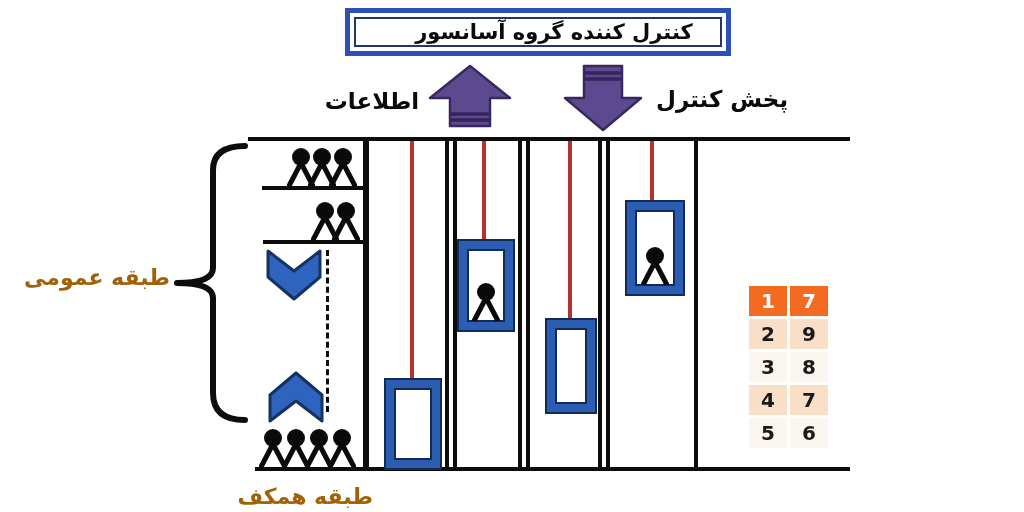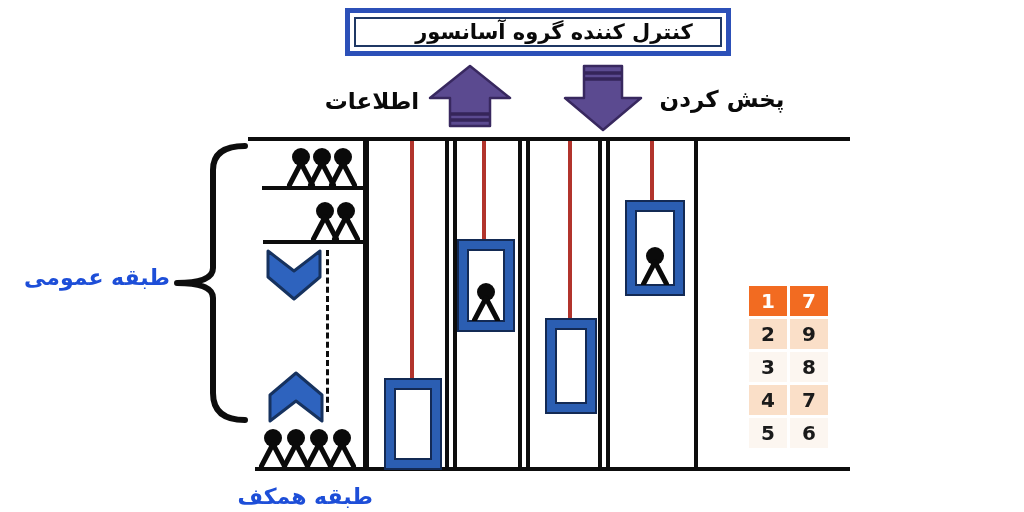--- a/index.html
+++ b/index.html
@@ -43,21 +43,21 @@
     box-shadow:0 0 0 2px #132A54, inset 0 0 0 2px #132A54;
     box-sizing:border-box;
   }
   .car .rider{position:absolute;left:50%;bottom:1px;transform:translateX(-50%);}
 
   
   .dashed-line{border-left:3px dashed #0d0d0d;width:0;}
 
   
   .floor-label{
-    font-size:22px;font-weight:bold;color:#1d4ed8;direction:rtl;white-space:nowrap;text-align:center;
+    font-size:22px;font-weight:bold;color:#a16207;direction:rtl;white-space:nowrap;text-align:center;
   }
   #public-floor-label{left:35px;top:265px;width:135px;}
   #ground-floor-label{left:248px;top:484px;width:125px;}
 
   
   .num-table{
     border-collapse:separate;border-spacing:3px;
     background:#ffffff;
   }
   .num-table th,.num-table td{
@@ -92,21 +92,21 @@
     <polygon points="42,2 82,34 62,34 62,62 22,62 22,34 2,34" fill="#5B4A90" stroke="#38285F" stroke-width="2.5" stroke-linejoin="round"></polygon>
     <path d="M22.5 50 H61.5 M22.5 56 H61.5" stroke="#352559" stroke-width="3.5"></path>
   </svg>
 
   <svg class="abs" style="left:563px;top:64px" width="80" height="68">
     <polygon points="21,2 59,2 59,34 78,34 40,66 2,34 21,34" fill="#5B4A90" stroke="#38285F" stroke-width="2.5" stroke-linejoin="round"></polygon>
     <path d="M21.5 9 H58.5 M21.5 15 H58.5" stroke="#352559" stroke-width="3.5"></path>
   </svg>
 
   <div class="abs flow-label" id="info-label">اطلاعات</div>
-  <div class="abs flow-label" id="broadcast-label">پخش کردن</div>
+  <div class="abs flow-label" id="broadcast-label">پخش کنترل</div>
 
   <div class="abs hline" style="left:248px;top:137px;width:602px;height:4px"></div>
   <div class="abs hline" style="left:255px;top:467px;width:595px;height:4px"></div>
   <div class="abs hline" style="left:262px;top:186px;width:107px;height:4px"></div>
   <div class="abs hline" style="left:263px;top:240px;width:106px;height:4px"></div>
 
   <div class="abs vline" style="left:363px;top:137px;width:6px;height:334px"></div>
   <div class="abs vline" style="left:445px;top:137px;width:4px;height:334px"></div>
   <div class="abs vline" style="left:453px;top:137px;width:4px;height:334px"></div>
   <div class="abs vline" style="left:518px;top:137px;width:4px;height:334px"></div>

